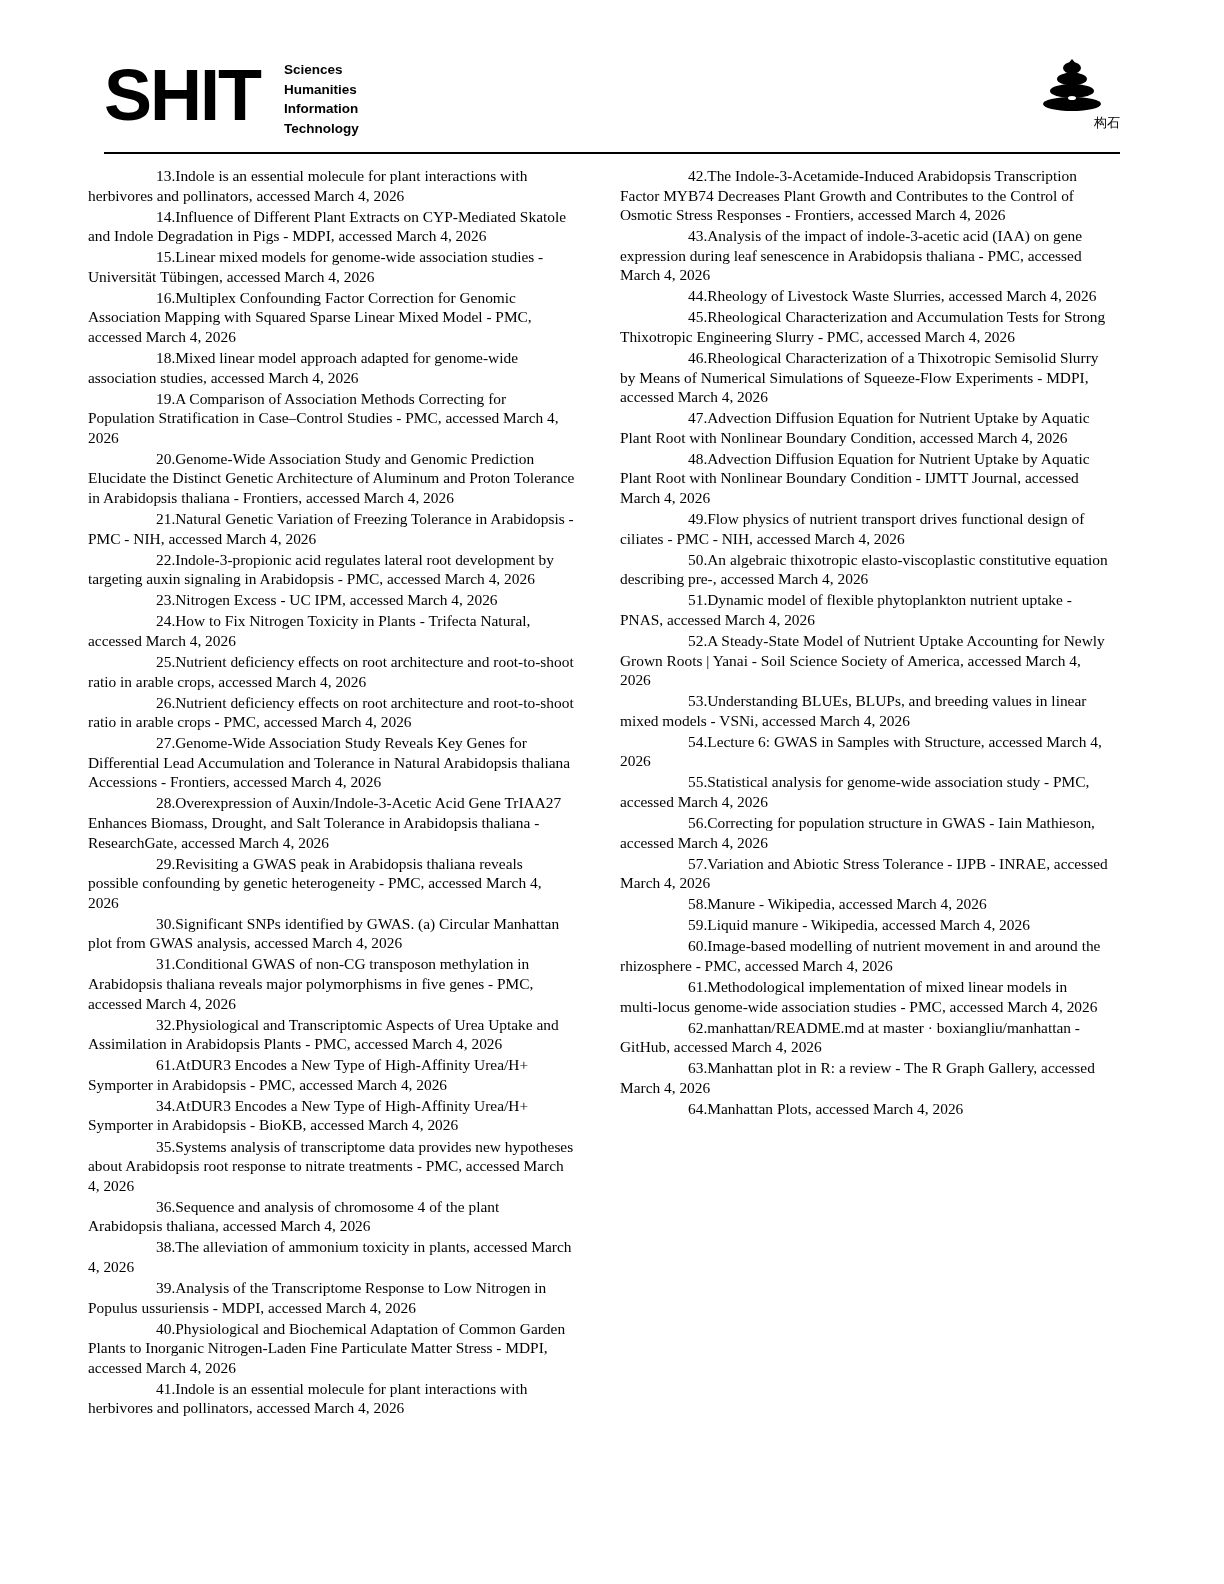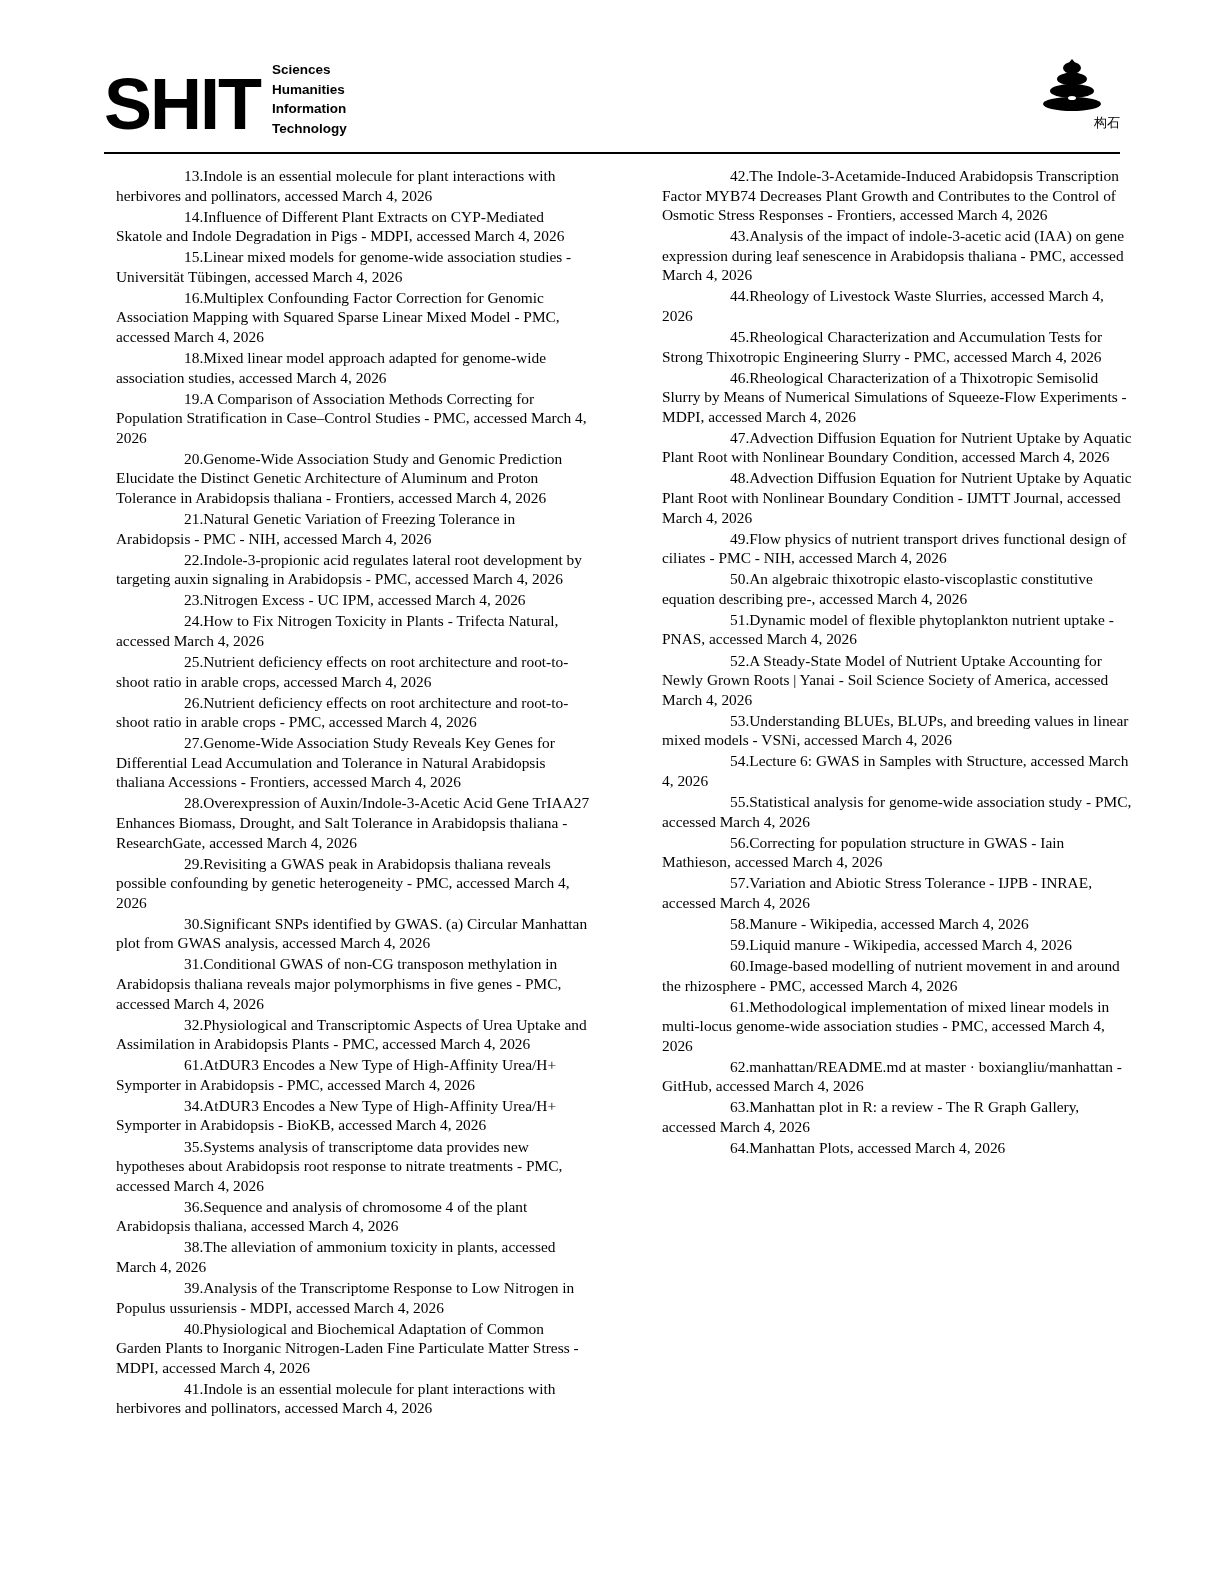--- a/index.html
+++ b/index.html
@@ -21,32 +21,32 @@
     top: 52px;
     left: 104px;
     right: 104px;
     height: 92px;
   }
   .logo-wrap {
     position: absolute;
     left: 0;
     top: 0;
     display: flex;
-    align-items: flex-end;
+    align-items: center;
   }
   .logo-word {
     font-family: "Liberation Sans", sans-serif;
     font-weight: bold;
     font-size: 72px;
     letter-spacing: -2px;
     line-height: 0.95;
     color: #000;
   }
   .logo-expand {
-    margin-left: 12px;
+    margin-left: 24px;
     font-family: "Liberation Sans", sans-serif;
     font-weight: bold;
     font-size: 13.5px;
     line-height: 1.45;
     color: #000;
     padding-top: 8px;
   }
   .brand-mark {
     position: absolute;
     right: 0;
@@ -72,21 +72,20 @@
   .columns {
     position: absolute;
     top: 166px;
     left: 88px;
     right: 88px;
     display: flex;
     gap: 44px;
   }
   .col {
     width: 488px;
-    margin-left: 28px;
   }
   .ref {
     font-size: 15.4px;
     line-height: 1.27;
     text-align: left;
     text-indent: 34px;
     margin: 0 0 1.5px 0;
     hyphens: none;
   }
   .ref .num {

